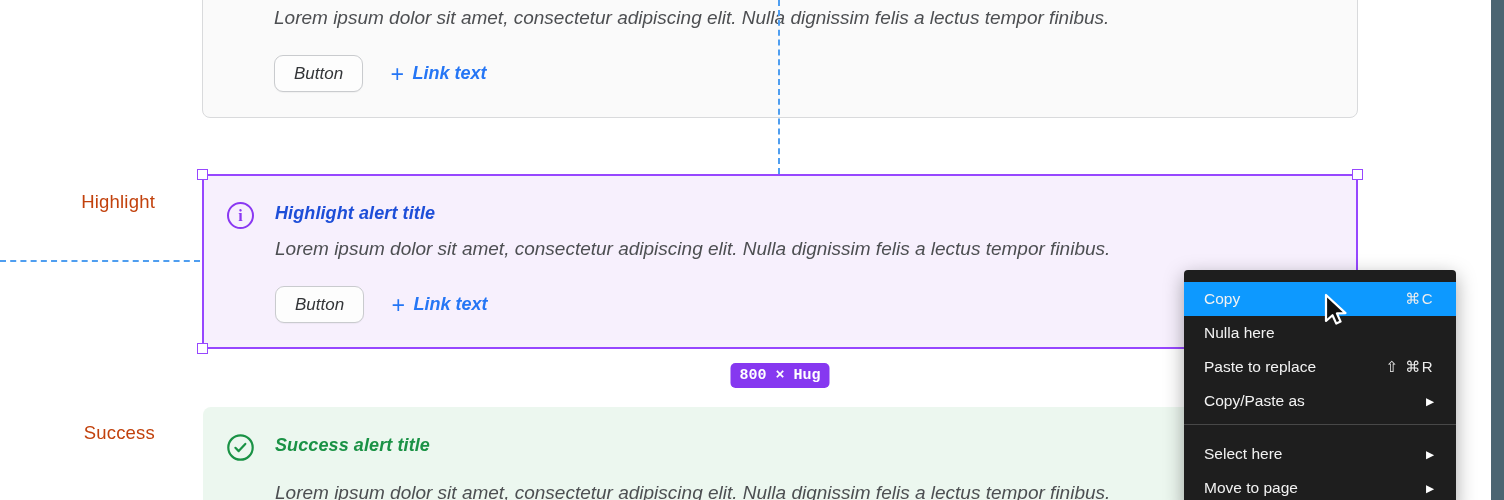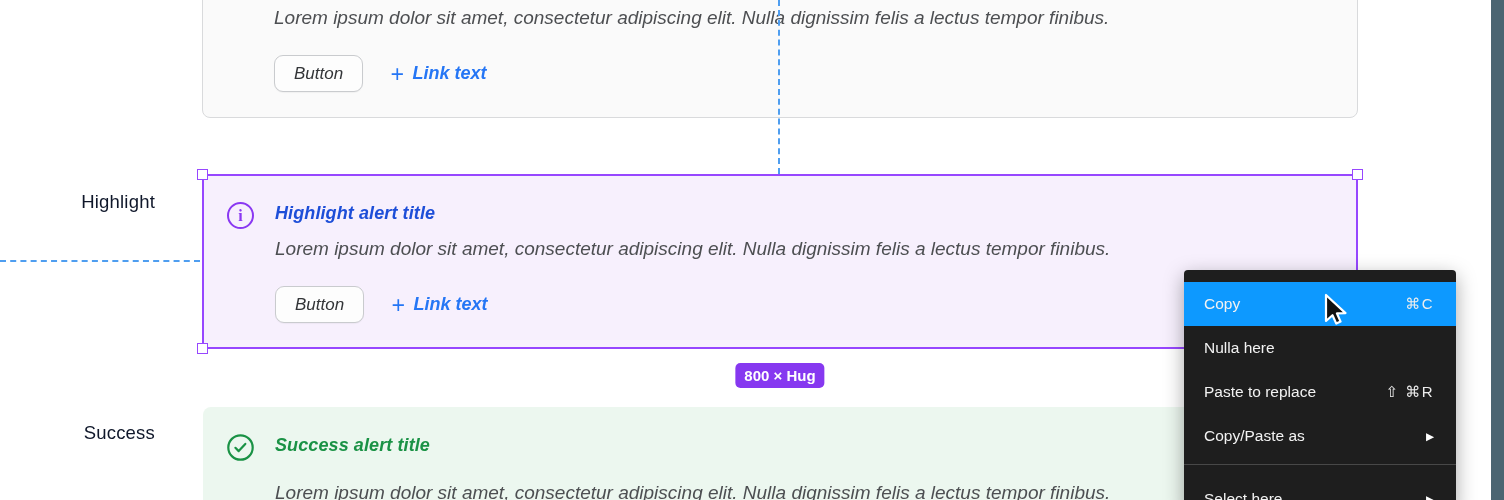--- a/index.html
+++ b/index.html
@@ -60,43 +60,43 @@
     border:1.6px solid #9747ff; z-index:9;
   }
   .handle-tl { left:197px; top:169px; }
   .handle-tr { left:1352px; top:169px; }
   .handle-bl { left:197px; top:343px; }
   .handle-br { left:1352px; top:343px; }
 
   .size-badge {
     position:absolute; left:780px; top:363px; transform:translateX(-50%);
     background:#8638f0; color:#fff; font-size:15px; font-weight:700;
-    padding:4px 9px; border-radius:5px; z-index:10; white-space:nowrap;
+    padding:4px 9px; border-radius:5px; z-index:10; white-space:nowrap;font-family:Liberation Mono, monospace;
   }
 
   
   .guide-v { position:absolute; left:778px; top:0; height:174px; border-left:2px dashed #4f9ef0; z-index:7; }
   .guide-h { position:absolute; left:0; top:260px; width:200px; border-top:2px dashed #4f9ef0; z-index:7; }
 
   
   .side-label {
     position:absolute; left:20px; width:135px; text-align:right;
-    color:#0f172a; font-size:18.5px; letter-spacing:.2px;
+    color:#c2410c; font-size:18.5px; letter-spacing:.2px;
   }
   .label-highlight { top:191px; }
   .label-success { top:422px; }
 
   
   .context-menu {
     position:absolute; left:1184px; top:270px; width:272px; height:240px;
     background:#1e1e1e; border-radius:4px; padding-top:12px; z-index:50;
     box-shadow:0 6px 20px rgba(0,0,0,.35);
   }
   .menu-item {
-    height:44px; display:flex; align-items:center; padding:0 22px 0 20px;
+    height:34px; display:flex; align-items:center; padding:0 22px 0 20px;
     color:#f2f2f2; font-size:15.5px;
   }
   .menu-item.highlighted { background:#0d99ff; }
   .menu-shortcut { margin-left:auto; color:#ededed; letter-spacing:1.5px; font-size:15px; }
   .menu-arrow { margin-left:auto; color:#fff; font-size:10.5px; }
   .menu-separator { height:1px; background:#484848; margin:6px 0 12px 0; }
 
   
   .panel-edge { position:absolute; left:1491px; top:0; width:13px; height:500px; background:#4b6572; }
   .cursor { position:absolute; left:1322px; top:293px; z-index:60; pointer-events:none; }

